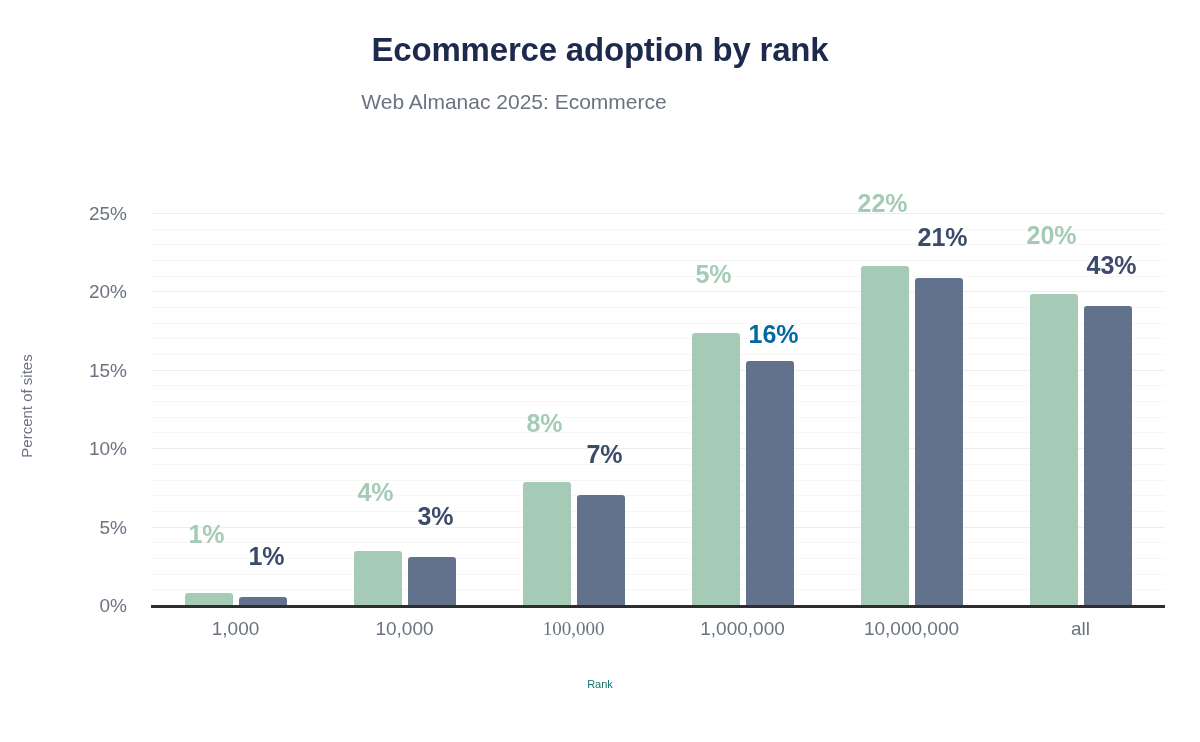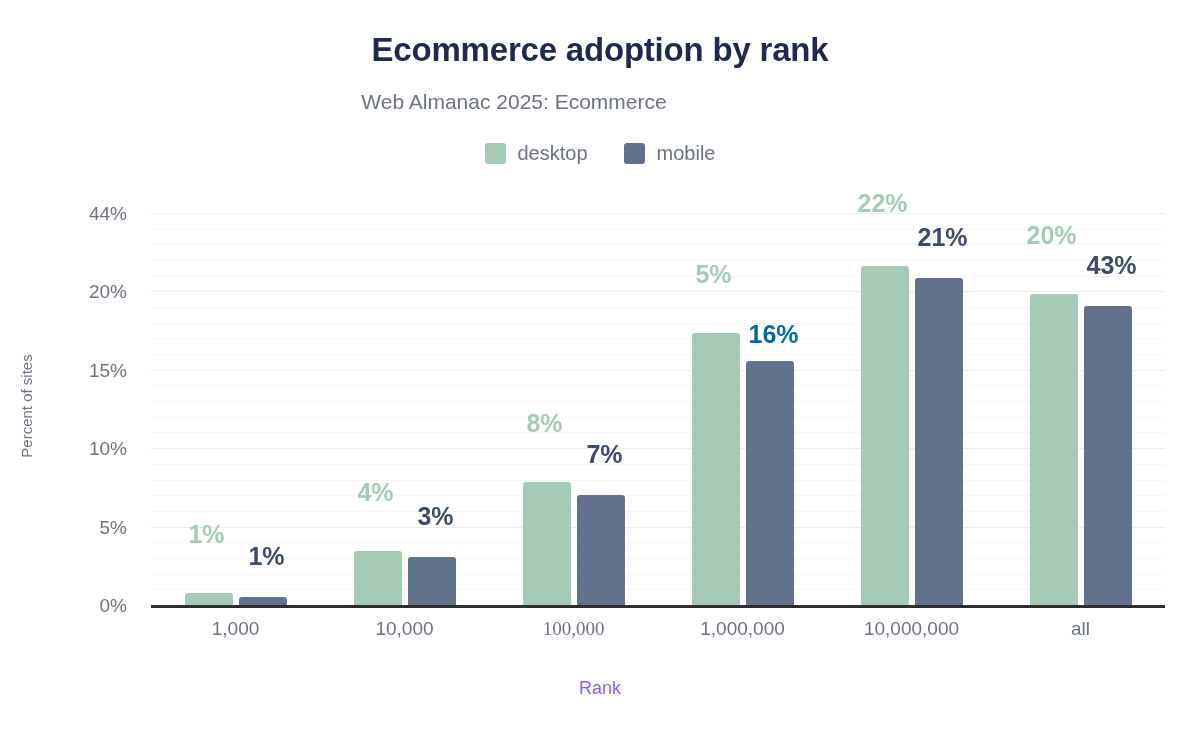--- a/index.html
+++ b/index.html
@@ -165,53 +165,43 @@
     font-size: 19px;
     color: #6b7280;
     white-space: nowrap;
   }
   .x-axis-title {
     position: absolute;
     left: 0;
     top: 678px;
     width: 1200px;
     text-align: center;
-    font-size: 18px;
-    color: #8b5cf6;
+    font-size: 11px;
+    color: #0f766e;
   }
 </style>
 </head>
 <body>
 
 <div class="chart-root">
 
   <div class="chart-title">Ecommerce adoption by rank</div>
 
   <div class="chart-subtitle">Web Almanac 2025: Ecommerce</div>
 
-  <div class="legend" id="legend">
-      <div class="legend-item">
-        <span class="legend-swatch" style="background: rgb(165, 203, 183);"></span>
-        <span class="legend-label">desktop</span>
-      </div>
-      <div class="legend-item">
-        <span class="legend-swatch" style="background: rgb(98, 114, 141);"></span>
-        <span class="legend-label">mobile</span>
-      </div>
-    </div>
 
   <div class="y-axis-title">Percent of sites</div>
 
   <div class="y-ticks" id="y-ticks">
       <div class="y-tick" style="top: 400px;">0%</div>
       <div class="y-tick" style="top: 321.569px;">5%</div>
       <div class="y-tick" style="top: 243.137px;">10%</div>
       <div class="y-tick" style="top: 164.706px;">15%</div>
       <div class="y-tick" style="top: 86.2745px;">20%</div>
-      <div class="y-tick" style="top: 7.84314px;">44%</div>
+      <div class="y-tick" style="top: 7.84314px;">25%</div>
     </div>
 
   <div class="plot-area">
     <div class="gridlines" id="gridlines">
         <div class="gridline" style="bottom: 15.6863px;"></div>
         <div class="gridline" style="bottom: 31.3725px;"></div>
         <div class="gridline" style="bottom: 47.0588px;"></div>
         <div class="gridline" style="bottom: 62.7451px;"></div>
         <div class="gridline major" style="bottom: 78.4314px;"></div>
         <div class="gridline" style="bottom: 94.1176px;"></div>

